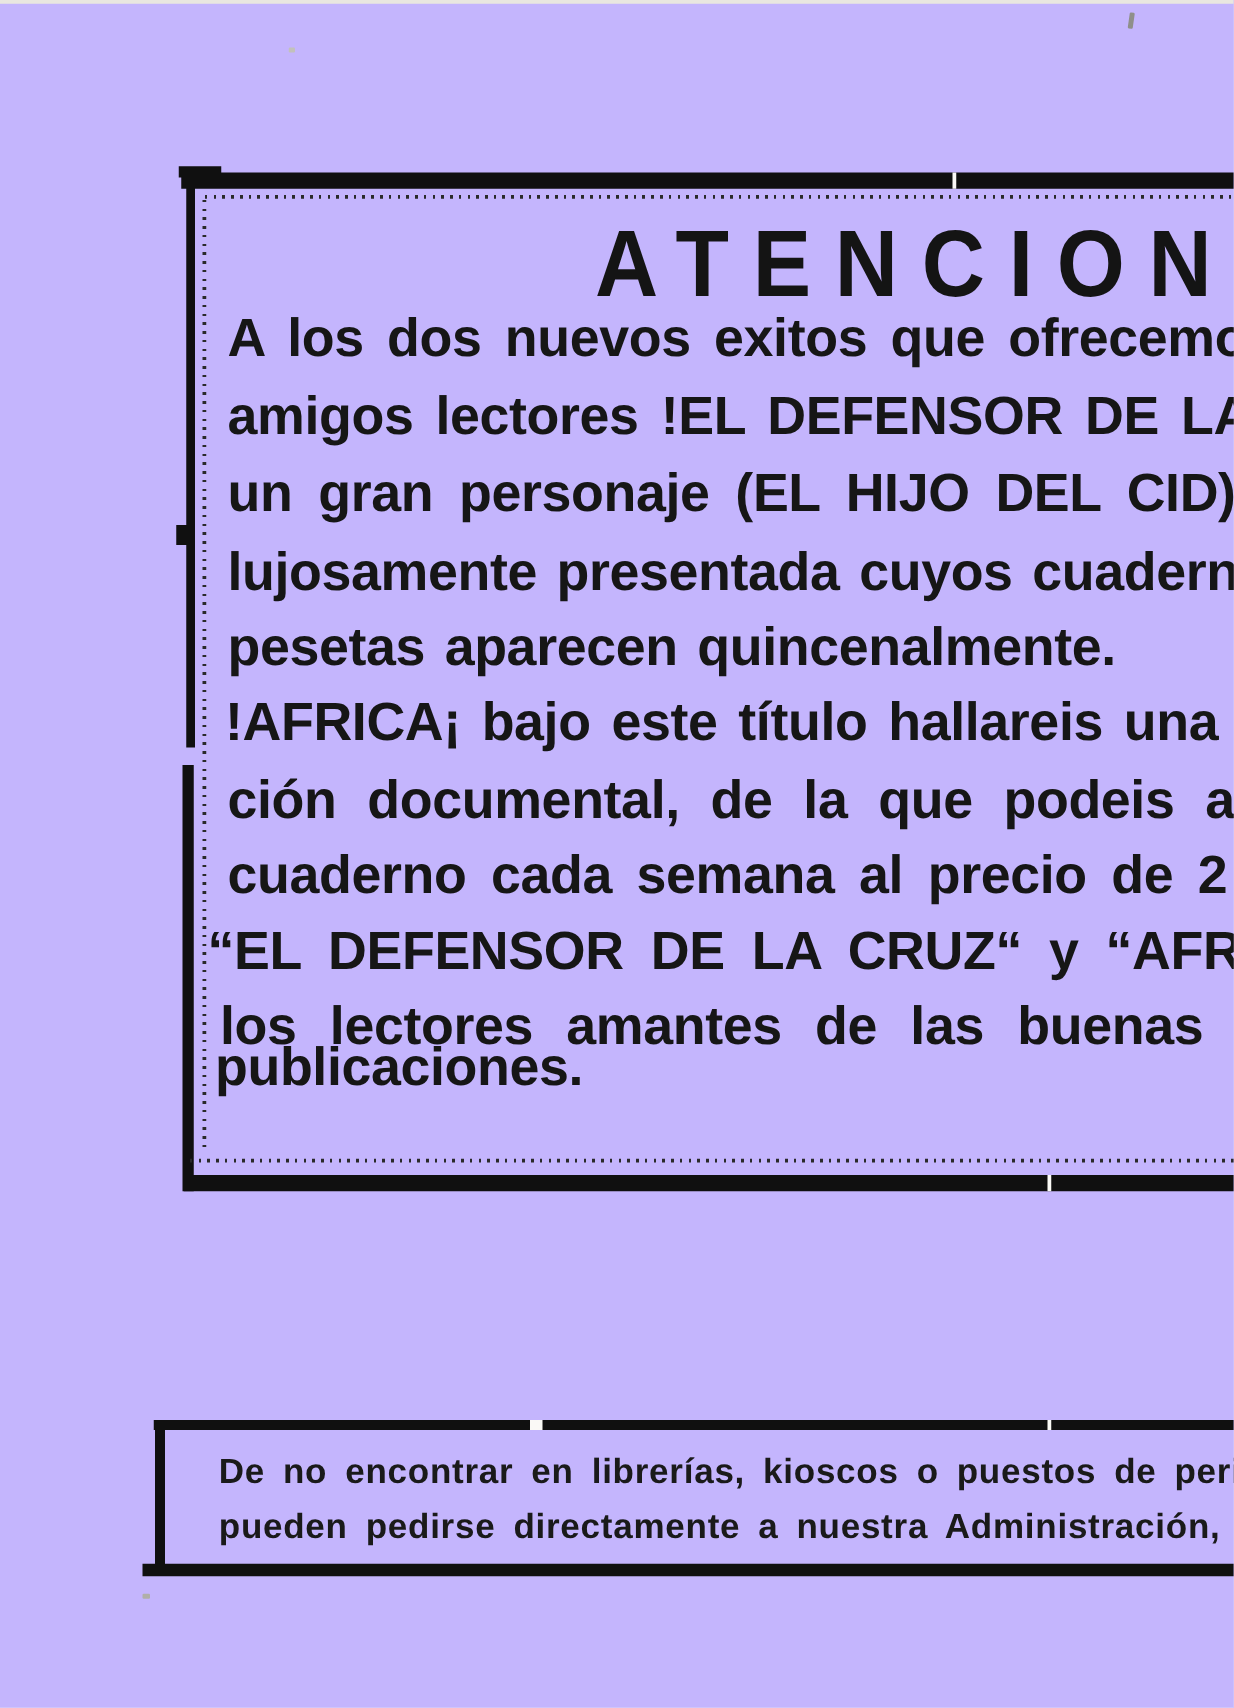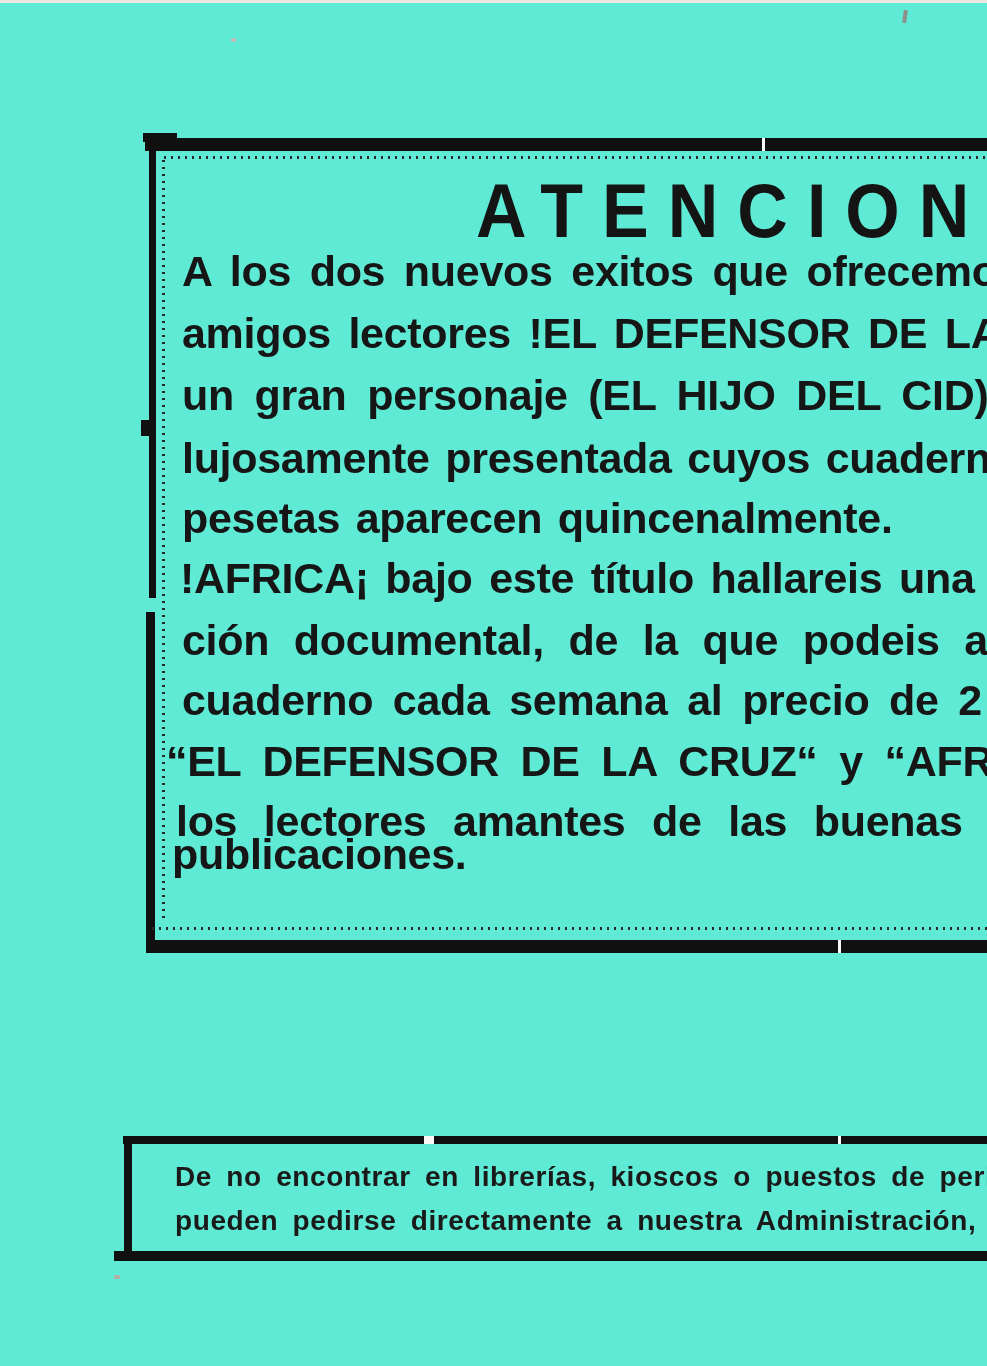--- a/index.html
+++ b/index.html
@@ -1,17 +1,17 @@
 <!DOCTYPE html>
 <html><head>
 <meta charset="utf-8">
 <style>
   html,body{margin:0;padding:0;}
   body{width:987px;height:1366px;overflow:hidden;background:#f6f5f1;}
-  .page{position:relative;width:987px;height:1366px;background:#5eead4;overflow:hidden;
+  .page{position:relative;width:987px;height:1366px;background:#c4b5fd;overflow:hidden;
         font-family:"Liberation Sans", sans-serif;}
   .top-edge{position:absolute;left:0;top:0;width:987px;height:3px;background:#e9e7e0;}
   .speck{position:absolute;background:#9a9a94;border-radius:1px;}
   .sp1{left:903px;top:10px;width:4px;height:13px;transform:rotate(8deg);background:#8f8f8a;}
   .sp2{left:231px;top:38px;width:5px;height:4px;background:#c2c1bb;}
   .sp3{left:114px;top:1275px;width:6px;height:4px;background:#b0afa9;}
 
   
   .bar{position:absolute;background:#101010;}
   .nb-top{left:145px;top:138px;width:842px;height:13px;}

